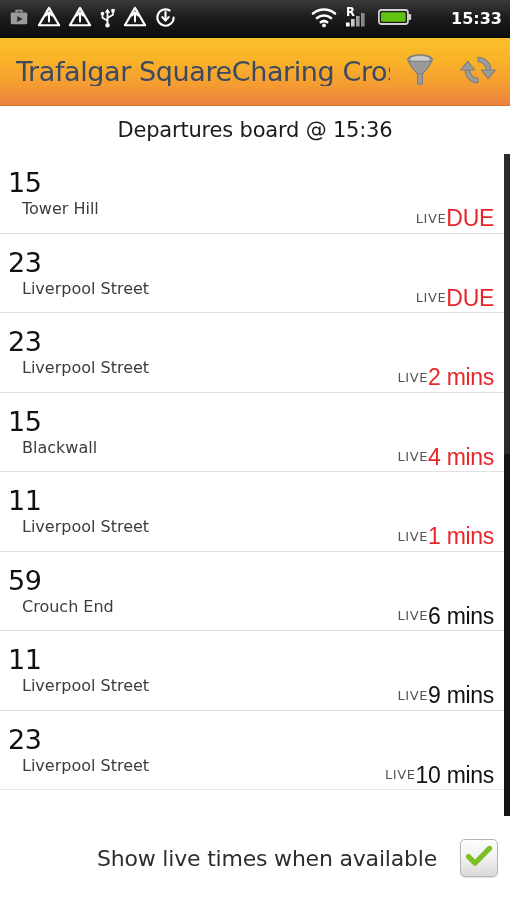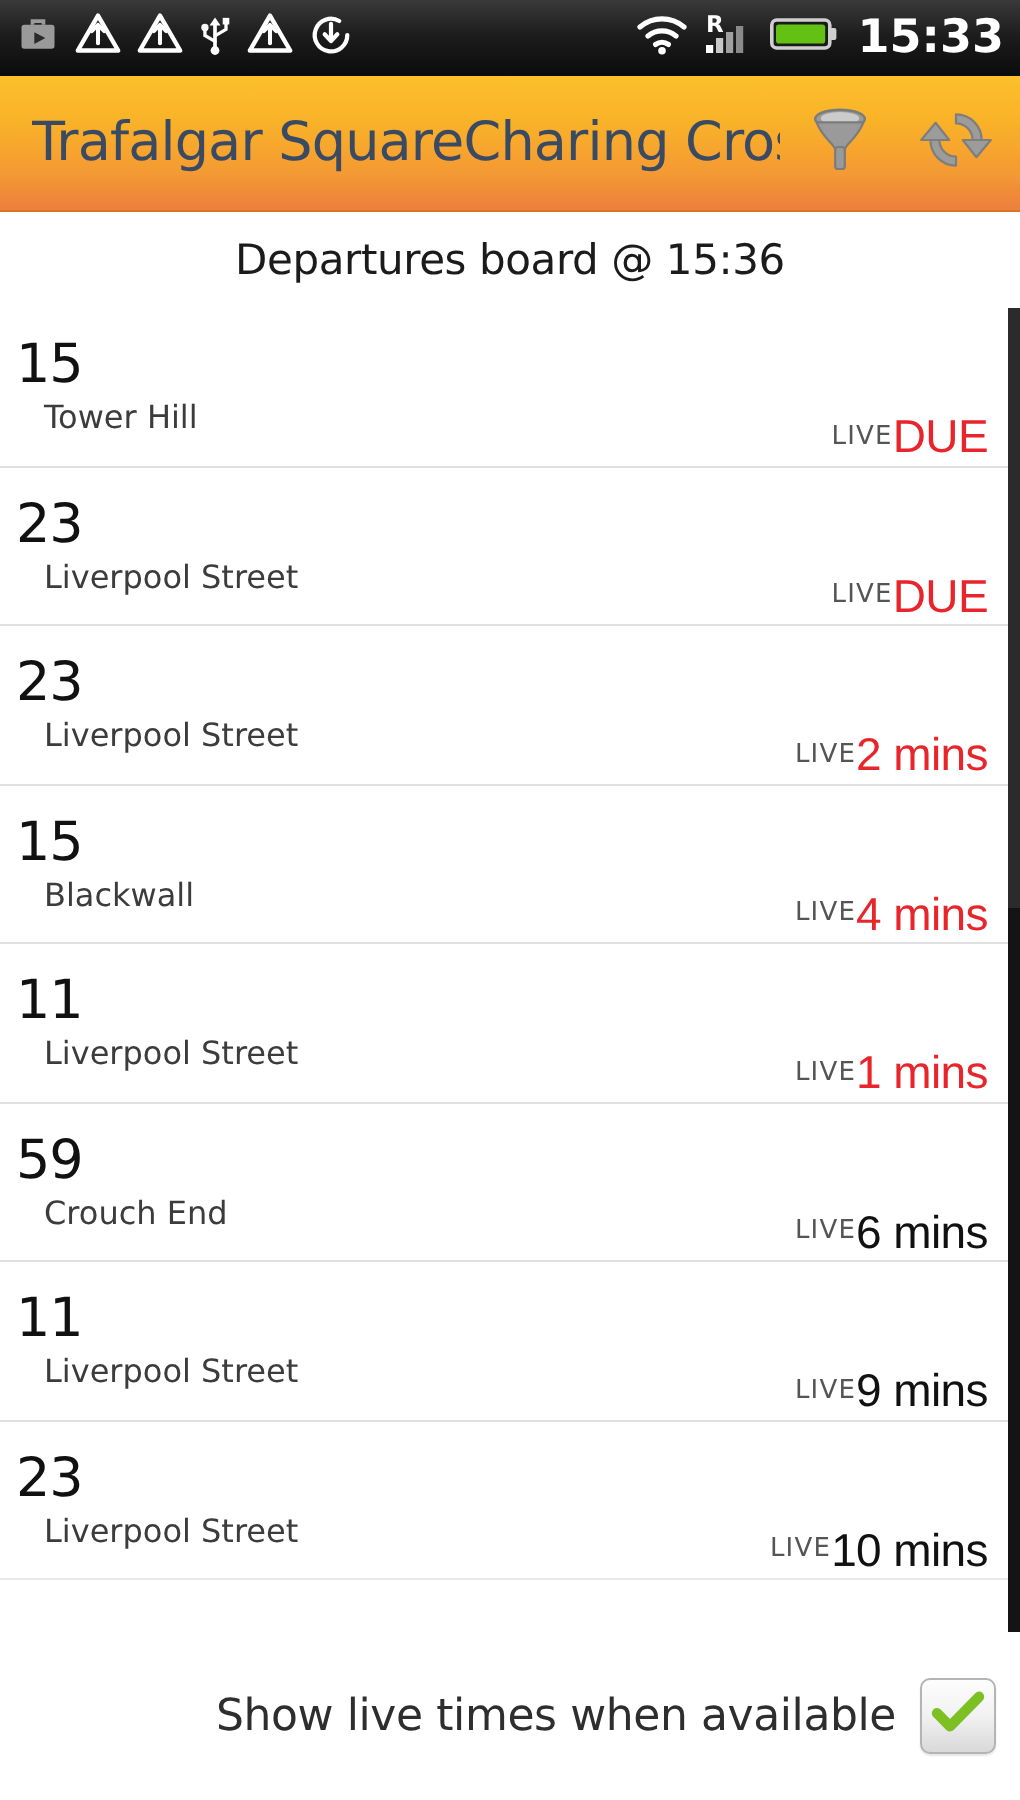--- a/index.html
+++ b/index.html
@@ -41,27 +41,28 @@
   }
   .status-right {
     display: flex;
     align-items: center;
     gap: 7px;
     flex: 0 0 auto;
   }
   .sicon { display: block; }
   .clock {
     color: #ffffff;
-    font-size: 23px;
+    font-size: 16px;
     font-weight: bold;
     letter-spacing: 0px;
     line-height: 1;
     padding-left: 3px;
     padding-right: 2px;
     font-family: "DejaVu Sans", sans-serif;
+    margin-left: 29px;
   }
 
   
   .titlebar {
     position: relative;
     height: 68px;
     background: linear-gradient(180deg,
         #fbc02b 0%,
         #f9b228 34%,
         #f49a33 72%,
@@ -224,21 +225,21 @@
   
   .bottombar {
     position: relative;
     height: 84px;
     background: #ffffff;
     display: flex;
     align-items: center;
     justify-content: flex-end;
     padding: 0 12px 0 16px;
     box-sizing: border-box;
-    gap: 12px;
+    gap: 23px;
   }
   .bottom-label {
     font-size: 22px;
     color: #2e2e2e;
     font-family: "DejaVu Sans", sans-serif;
     letter-spacing: -0.2px;
   }
   .checkbox {
     width: 38px;
     height: 38px;

